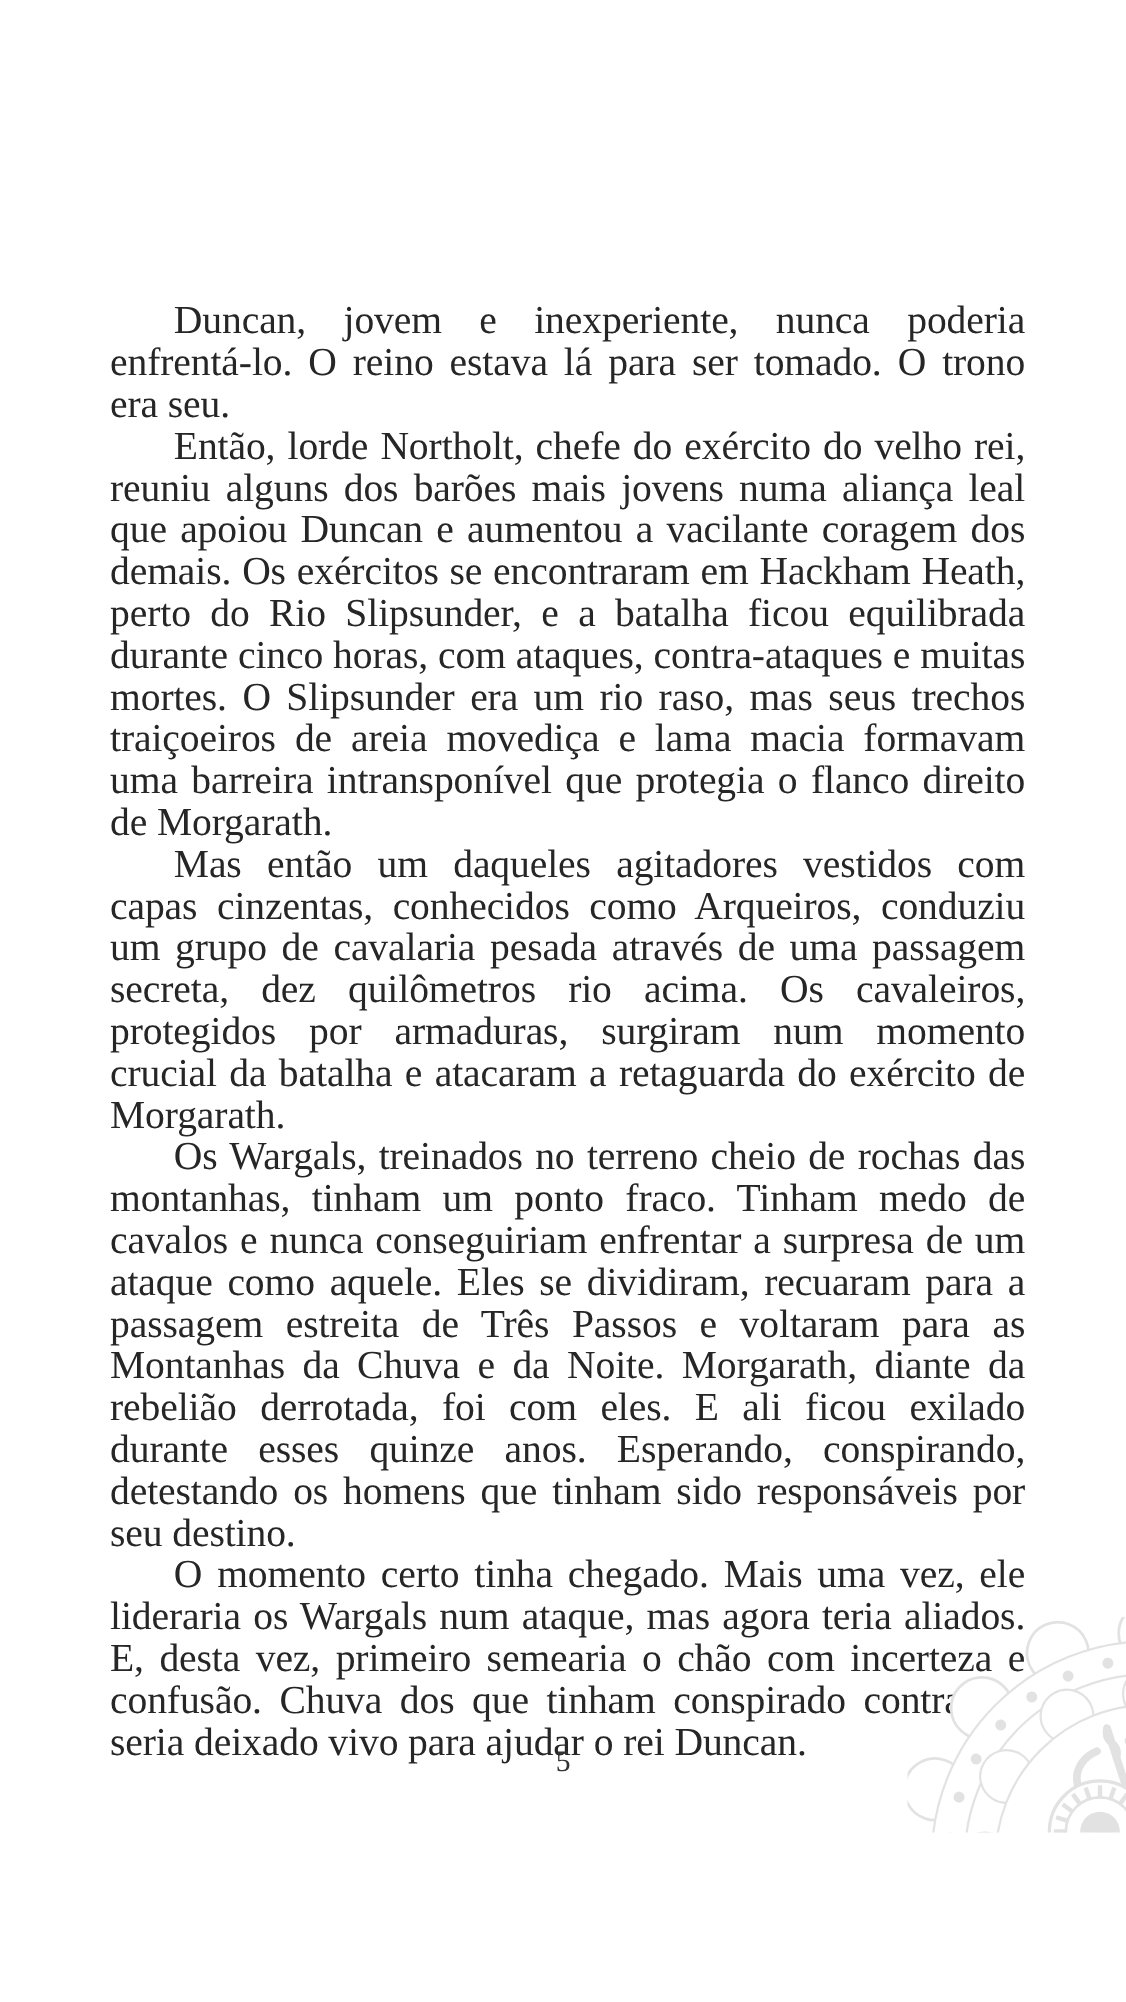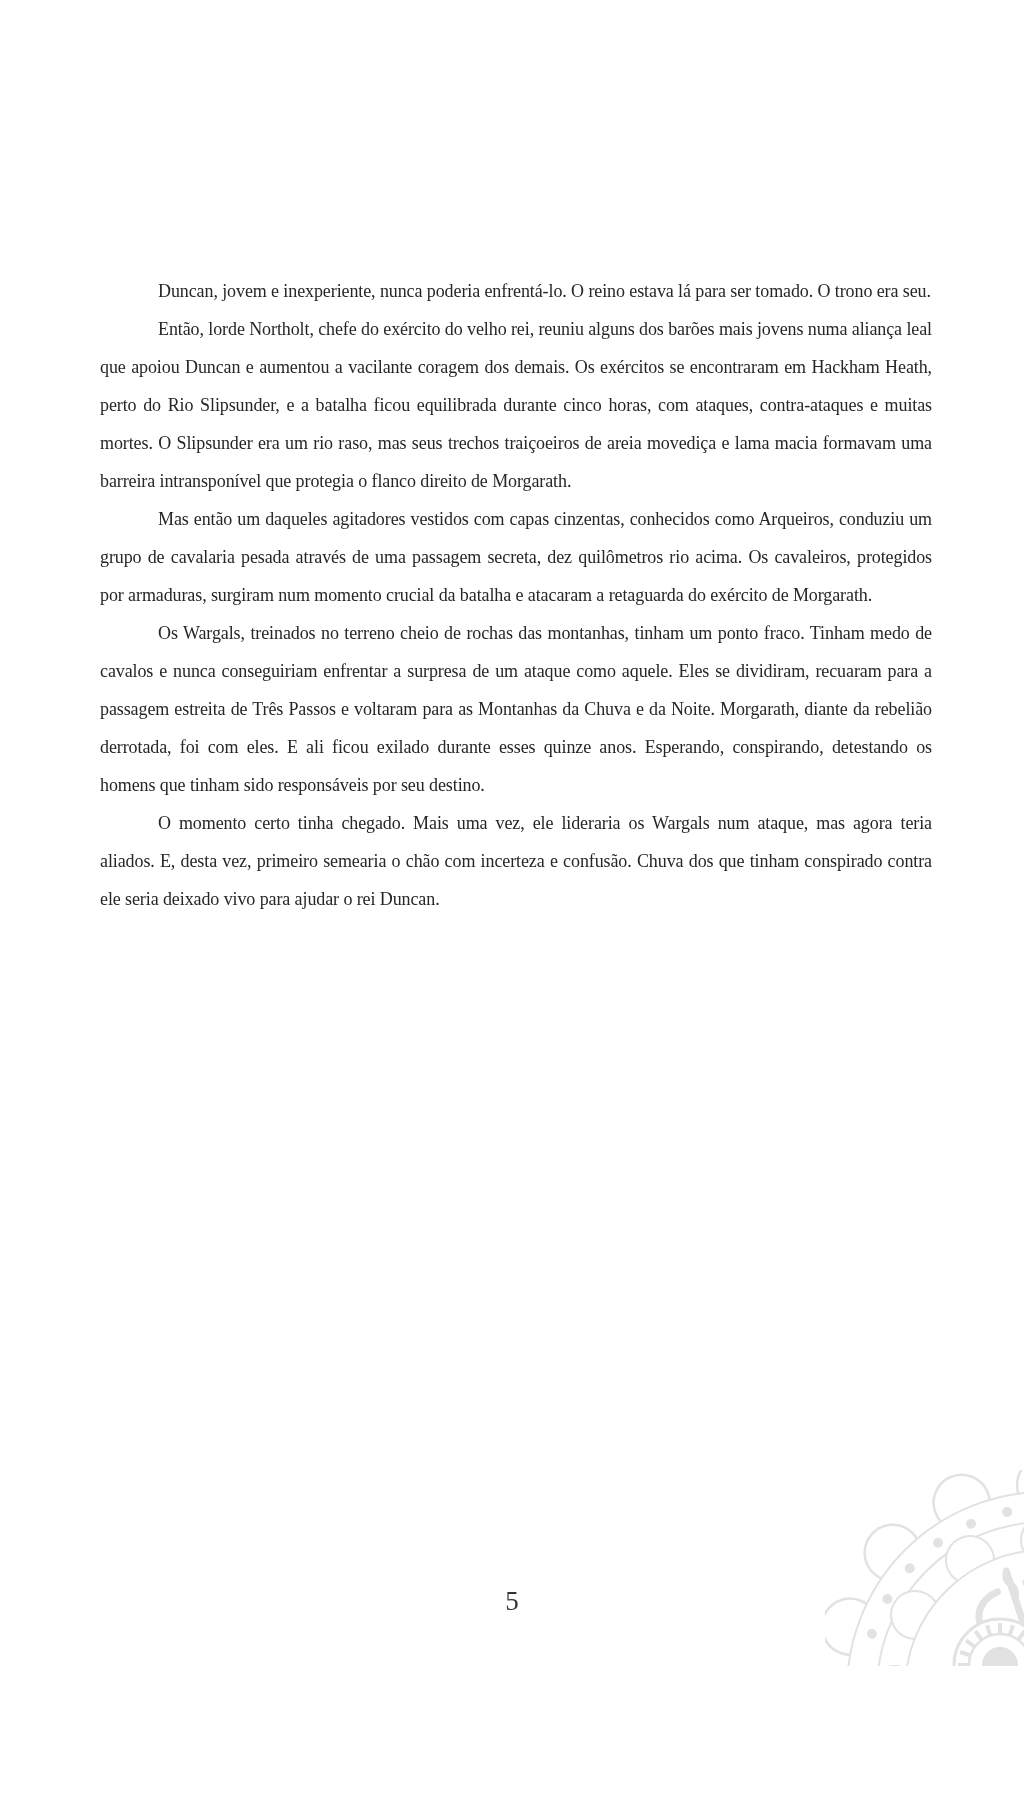--- a/index.html
+++ b/index.html
@@ -14,21 +14,21 @@
     background: #ffffff;
     overflow: hidden;
     font-family: "Liberation Serif", serif;
   }
   .text-block {
     position: absolute;
     left: 100px;
     top: 272px;
     width: 832px;
     color: #262626;
-    font-size: 18px;
+    font-size: 36px;
     line-height: 38px;
     text-align: justify;
     letter-spacing: -0.1px;
   }
   .text-block p {
     margin: 0;
     padding: 0;
     text-indent: 58px;
   }
   .page-number {

